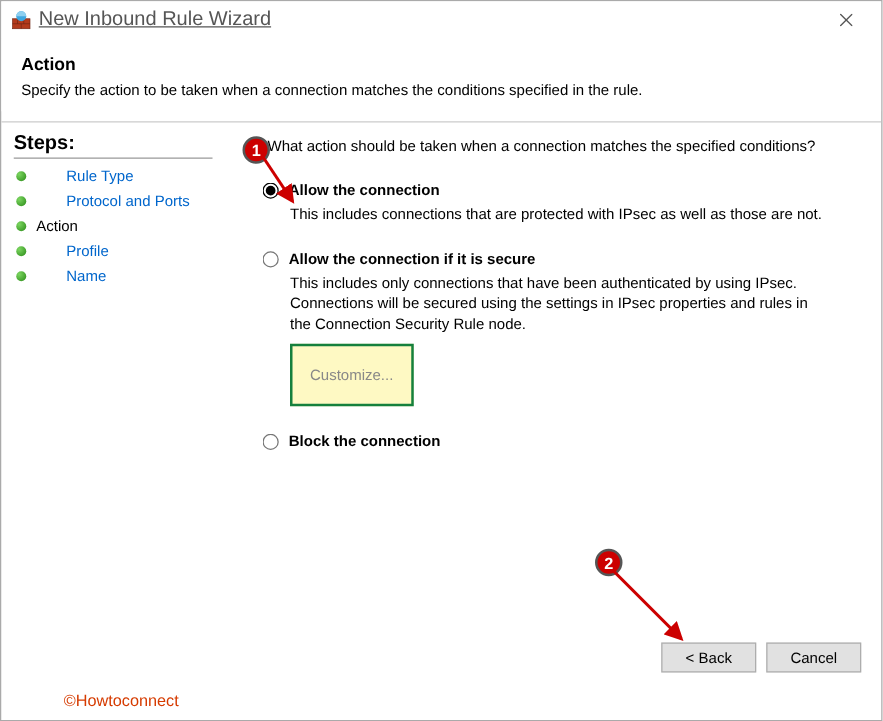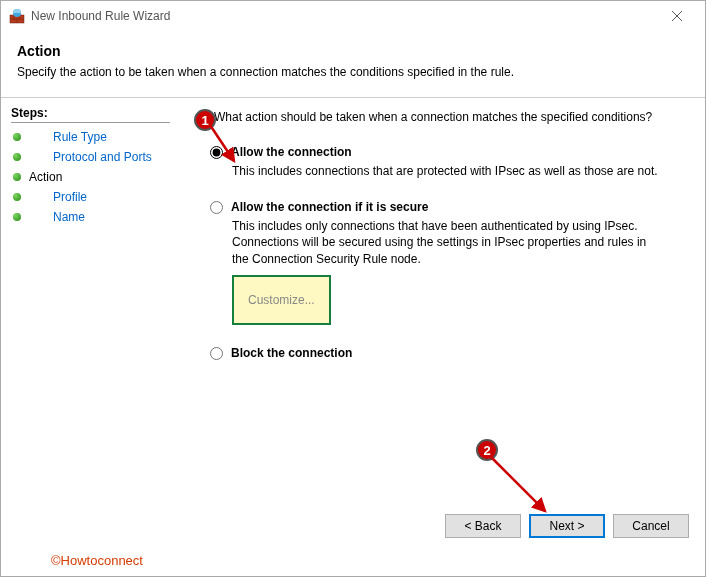--- a/index.html
+++ b/index.html
@@ -21,21 +21,21 @@
     display:flex;
     align-items:center;
     padding:0 6px 0 8px;
     color:#555;
   }
   .titlebar .app-icon{
     width:16px;height:16px;margin-right:6px;
     position:relative;
   }
   .titlebar .app-icon svg{width:16px;height:16px;}
-  .titlebar .title{flex:1;font-size:12px;color:#555;}
+  .titlebar .title{flex:1;font-size:16px;color:#555;text-decoration:underline;}
   .titlebar .close{
     width:45px;height:28px;
     display:flex;align-items:center;justify-content:center;
     color:#555;font-size:14px;
   }
   
   .header{
     padding:12px 16px 10px 16px;
     background:#fff;
   }
@@ -51,21 +51,21 @@
     display:flex;
     height:calc(100% - 30px - 78px - 44px - 24px);
   }
   .sidebar{
     width:175px;
     padding:8px 6px 6px 10px;
     box-sizing:border-box;
   }
   .sidebar .steps-title{
     font-weight:bold;
-    font-size:12px;
+    font-size:16px;
     border-bottom:1px solid #999;
     padding-bottom:2px;
     margin-bottom:4px;
   }
   .step{
     display:flex;align-items:center;
     padding:3px 2px;
     font-size:12px;
   }
   .step .bullet{
@@ -234,21 +234,20 @@
       <label class="row">
         <input type="radio" name="act" style="">
         <span class="lbl">Block the connection</span>
       </label>
     </div>
   </div>
 </div>
 
 <div class="footer">
   <button>&lt; Back</button>
-  <button class="primary">Next &gt;</button>
   <button>Cancel</button>
 </div>
 
 <div class="watermark">©Howtoconnect</div>
 
 <div class="marker" style="left:193px;top:108px;">1</div>
 <svg class="arrow-svg" style="left:205px;top:120px;width:40px;height:50px;">
   <defs>
     <marker id="ah1" markerWidth="6" markerHeight="6" refX="5" refY="3" orient="auto">
       <path d="M0,0 L6,3 L0,6 Z" fill="#cc0000"></path>

